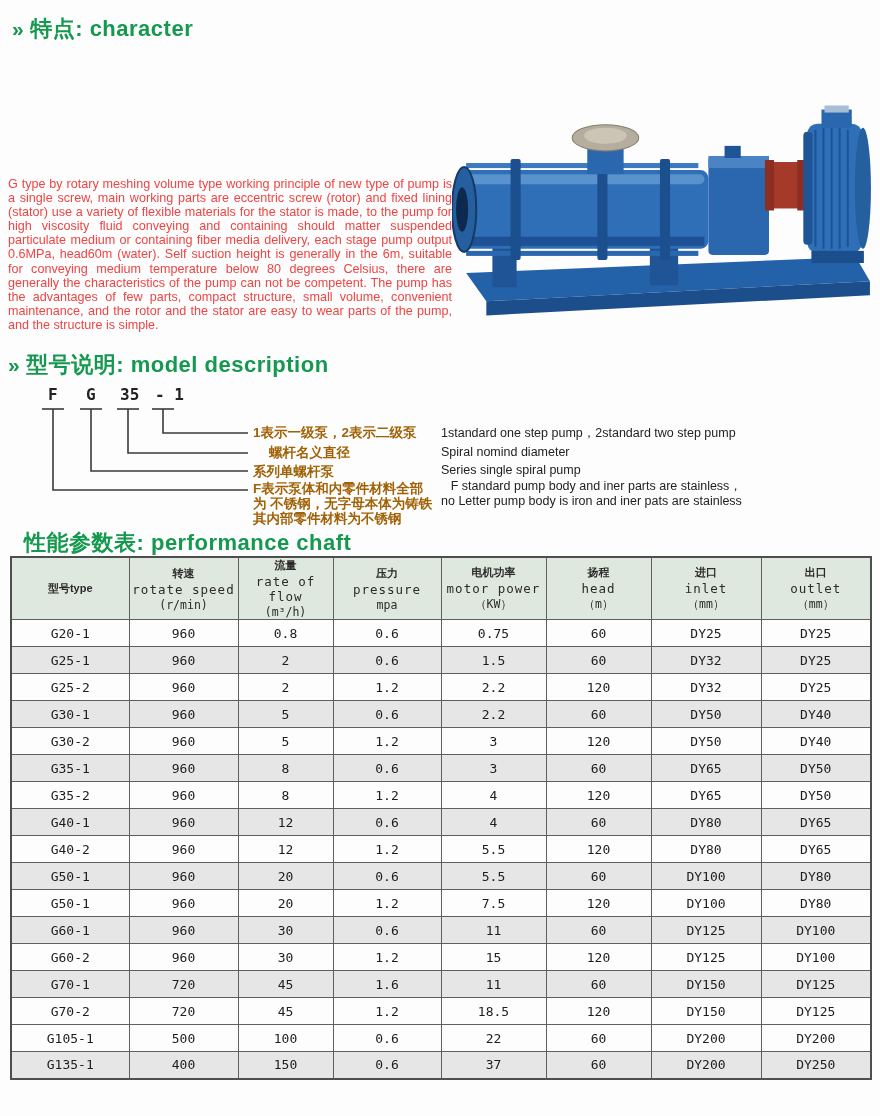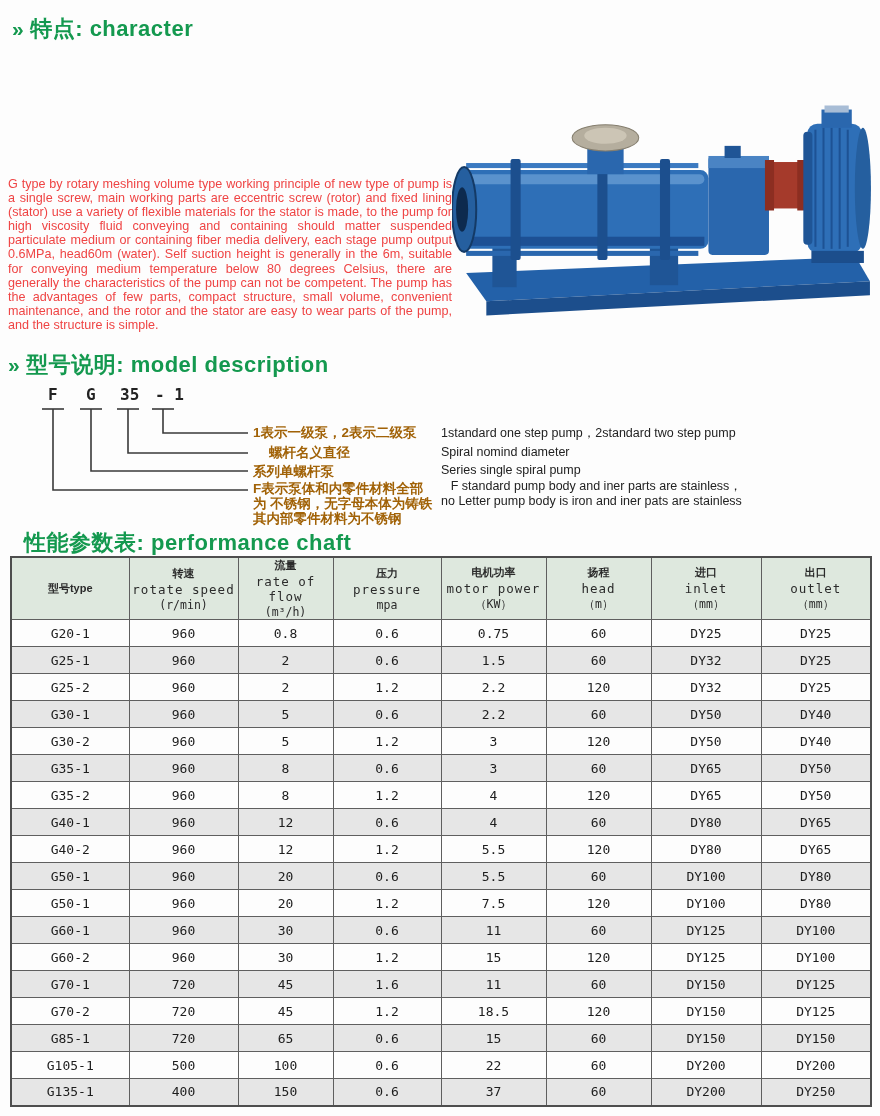--- a/index.html
+++ b/index.html
@@ -345,30 +345,20 @@
         <tr>
           <td>G70-2</td>
           <td>720</td>
           <td>45</td>
           <td>1.2</td>
           <td>18.5</td>
           <td>120</td>
           <td>DY150</td>
           <td>DY125</td>
         </tr>
-        <tr class="alt">
-          <td>G85-1</td>
-          <td>720</td>
-          <td>65</td>
-          <td>0.6</td>
-          <td>15</td>
-          <td>60</td>
-          <td>DY150</td>
-          <td>DY150</td>
-        </tr>
         <tr>
           <td>G105-1</td>
           <td>500</td>
           <td>100</td>
           <td>0.6</td>
           <td>22</td>
           <td>60</td>
           <td>DY200</td>
           <td>DY200</td>
         </tr>

